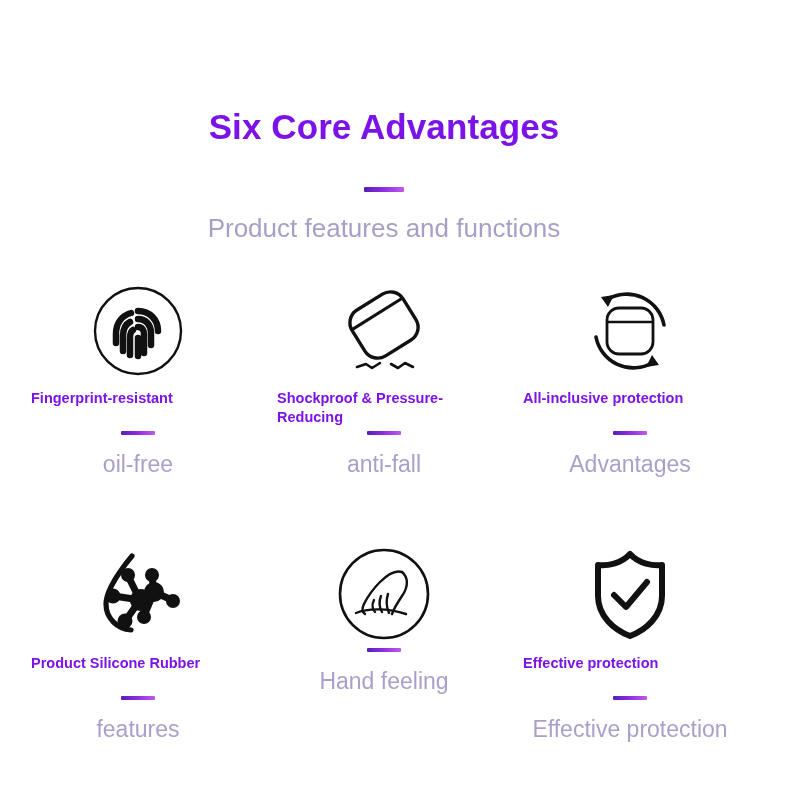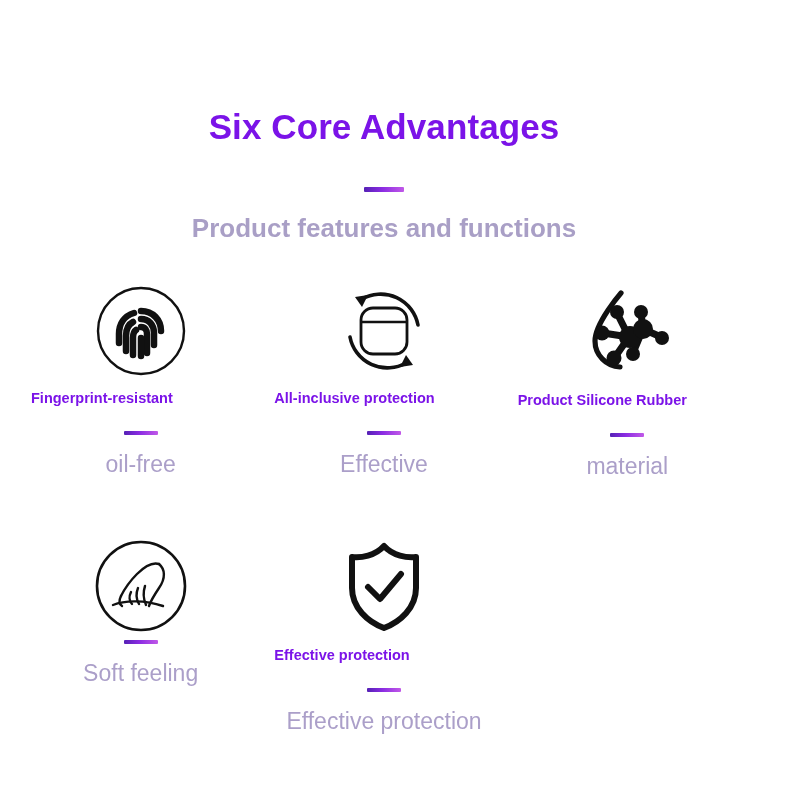--- a/index.html
+++ b/index.html
@@ -44,32 +44,33 @@
     width: 40px;
     height: 5px;
     margin: 40px auto 0 auto;
     border-radius: 1px;
     background: linear-gradient(90deg, #5521b5 0%, #8a2be2 45%, #c159e8 100%);
   }
   .sub-title {
     font-size: 26px;
     color: #a99fc6;
     margin: 22px 0 0 0;
-    font-weight: bold;
+    font-weight: normal;
     line-height: 1.15;
   }
 
   
   .grid {
     width: 730px;
     margin-top: 38px;
     display: grid;
     grid-template-columns: repeat(3, 1fr);
     grid-row-gap: 0px;
     grid-column-gap: 0px;
+    gap: 8px;
   }
   .card {
     box-sizing: border-box;
     padding: 0 12px;
     height: 255px;
     display: flex;
     flex-direction: column;
     align-items: center;
   }
   .icon-wrap {
@@ -136,37 +137,54 @@
             <path d="M41 45 C38 47 38 50 38 53 L38 70"></path>
             <path d="M46 53 L46 71"></path>
           </g>
         </svg>
       </div>
       <div class="card-title">Fingerprint-resistant</div>
       <div class="card-divider"></div>
       <div class="card-sub">oil-free</div>
     </div>
 
+    <div class="card">
+      <div class="icon-wrap">
+        <svg width="100" height="100" viewBox="0 0 100 100">
+          <g transform="rotate(-32 50 44)">
+            <rect x="20" y="17" width="60" height="54" rx="15" ry="15" fill="none" stroke="#111111" stroke-width="3.4"></rect>
+            <line x1="20" y1="31" x2="80" y2="31" stroke="#111111" stroke-width="3"></line>
+          </g>
+          <g fill="none" stroke="#111111" stroke-width="2.6" stroke-linecap="round" stroke-linejoin="round">
+            <polyline points="23,86 32,83 38,87 46,82"></polyline>
+            <polyline points="57,83 64,87 71,82 79,86"></polyline>
+          </g>
+        </svg>
+      </div>
+      <div class="card-title">Shockproof &amp; Pressure-Reducing</div>
+      <div class="card-divider"></div>
+      <div class="card-sub">anti-fall</div>
+    </div>
 
     <div class="card">
       <div class="icon-wrap">
         <svg width="100" height="100" viewBox="0 0 100 100">
           <g fill="none" stroke="#111111" stroke-width="3.6" stroke-linecap="round">
             <path d="M16 56 A38 38 0 0 0 72 82"></path>
             <path d="M84 44 A38 38 0 0 0 28 18"></path>
           </g>
           <polygon points="72,74 79,84 66,86" fill="#111111"></polygon>
           <polygon points="28,26 21,16 34,14" fill="#111111"></polygon>
           <rect x="27" y="27" width="46" height="46" rx="12" ry="12" fill="#ffffff" stroke="#111111" stroke-width="2.8"></rect>
           <line x1="27" y1="41" x2="73" y2="41" stroke="#111111" stroke-width="2.4"></line>
         </svg>
       </div>
       <div class="card-title">All-inclusive protection</div>
       <div class="card-divider"></div>
-      <div class="card-sub">Effective</div>
+      <div class="card-sub">Advantages</div>
     </div>
 
     <div class="card row2">
       <div class="icon-wrap">
         <svg width="100" height="100" viewBox="0 0 100 100">
           <path d="M44 12 C44 12 18 42 18 60 C18 74 29 85 43 86" fill="none" stroke="#111111" stroke-width="5.2" stroke-linecap="round"></path>
           <g stroke="#111111" stroke-width="7" stroke-linecap="round">
             <line x1="40" y1="32" x2="52" y2="56"></line>
             <line x1="52" y1="56" x2="26" y2="52"></line>
             <line x1="52" y1="56" x2="38" y2="76"></line>
@@ -182,40 +200,40 @@
             <circle cx="37" cy="77" r="7.5"></circle>
             <circle cx="66" cy="48" r="10"></circle>
             <circle cx="64" cy="31" r="7"></circle>
             <circle cx="85" cy="57" r="7"></circle>
             <circle cx="56" cy="73" r="7"></circle>
           </g>
         </svg>
       </div>
       <div class="card-title">Product Silicone Rubber</div>
       <div class="card-divider"></div>
-      <div class="card-sub">material</div>
+      <div class="card-sub">features</div>
     </div>
 
     <div class="card row2">
       <div class="icon-wrap">
         <svg width="96" height="96" viewBox="0 0 96 96">
           <circle cx="48" cy="48" r="44" fill="none" stroke="#111111" stroke-width="2.6"></circle>
           <g fill="none" stroke="#111111" stroke-width="2.4" stroke-linecap="round" stroke-linejoin="round">
             <path d="M66 26 C72 31 73 40 66 50 C62 56 58 62 56 68"></path>
             <path d="M66 26 C60 24 52 28 44 36 C38 42 32 50 28 58"></path>
             <path d="M28 58 C26 62 26 66 29 68"></path>
             <path d="M38 54 C36 58 36 63 39 66"></path>
             <path d="M45 50 C43 55 43 61 46 66"></path>
             <path d="M52 48 C50 54 50 60 53 67"></path>
             <path d="M20 67 C32 62 52 62 70 68"></path>
           </g>
         </svg>
       </div>
       <div class="card-divider"></div>
-      <div class="card-sub">Soft feeling</div>
+      <div class="card-sub">Hand feeling</div>
     </div>
 
     <div class="card row2">
       <div class="icon-wrap">
         <svg width="90" height="96" viewBox="0 0 90 96">
           <path d="M45 8 C36 18 22 20 13 19 L13 50 C13 70 29 84 45 90
                    C61 84 77 70 77 50 L77 19 C68 20 54 18 45 8 Z" fill="none" stroke="#111111" stroke-width="6" stroke-linejoin="round"></path>
           <polyline points="29,49 41,61 62,36" fill="none" stroke="#111111" stroke-width="6" stroke-linecap="round" stroke-linejoin="round"></polyline>
         </svg>
       </div>

